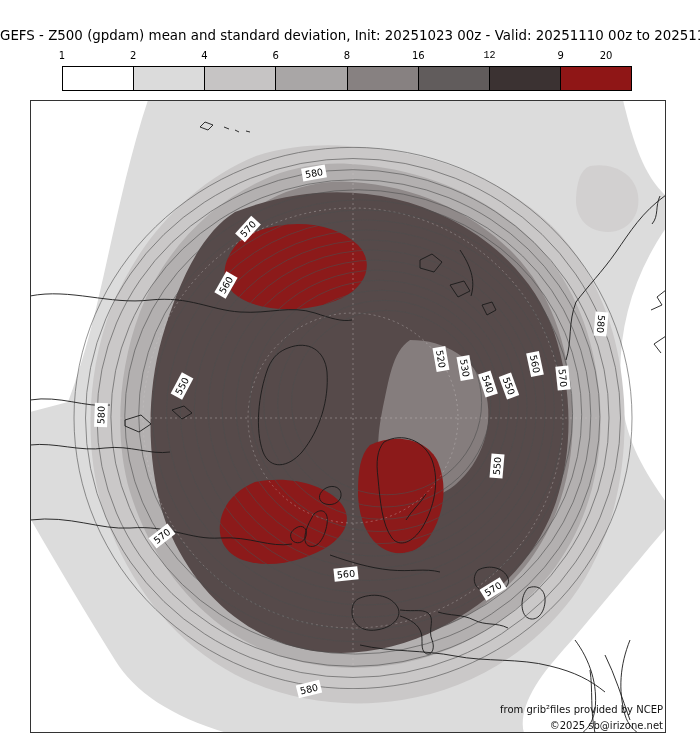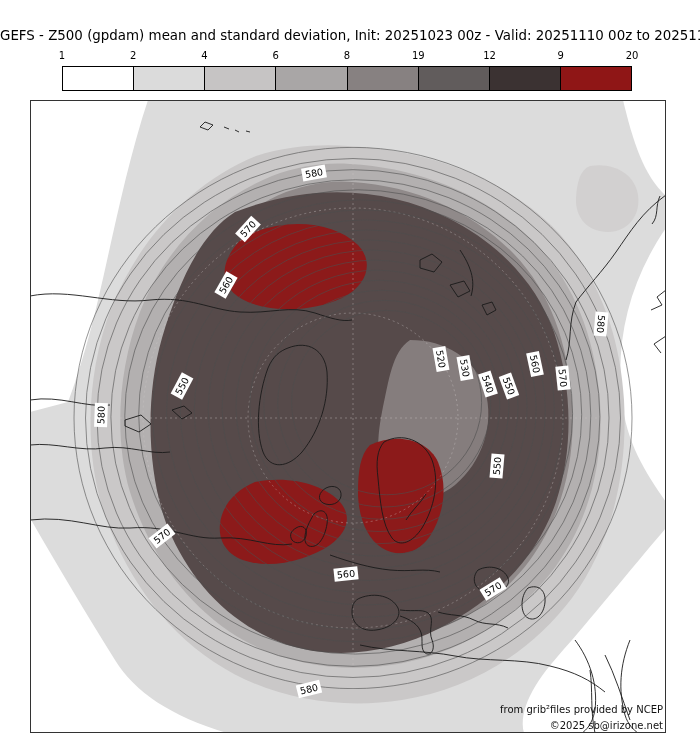--- a/index.html
+++ b/index.html
@@ -23,24 +23,24 @@
 <div class="page">
 
   <div class="title">GEFS - Z500 (gpdam) mean and standard deviation, Init: 20251023 00z - Valid: 20251110 00z to 20251117 00z</div>
 
   <div class="cb-ticks">
       <div class="cb-tick" style="left: 42px;">1</div>
       <div class="cb-tick" style="left: 113.25px;">2</div>
       <div class="cb-tick" style="left: 184.5px;">4</div>
       <div class="cb-tick" style="left: 255.75px;">6</div>
       <div class="cb-tick" style="left: 327px;">8</div>
-      <div class="cb-tick" style="left: 398.25px;">19</div>
-      <div class="cb-tick" style="left: 469.5px;">12</div>
+      <div class="cb-tick" style="left: 398.25px;">16</div>
+      <div class="cb-tick" style="left: 469.5px; font-family: Liberation Mono, monospace;">12</div>
       <div class="cb-tick" style="left: 540.75px;">9</div>
-      <div class="cb-tick" style="left: 612px; text-align: center;">20</div>
+      <div class="cb-tick" style="left: 586px; text-align: center;">20</div>
     </div>
   <div class="cb-bar">
       <div class="cb-cell" style="background: rgb(255, 255, 255);"></div>
       <div class="cb-cell" style="background: rgb(219, 219, 219);"></div>
       <div class="cb-cell" style="background: rgb(198, 196, 196);"></div>
       <div class="cb-cell" style="background: rgb(169, 166, 166);"></div>
       <div class="cb-cell" style="background: rgb(135, 129, 129);"></div>
       <div class="cb-cell" style="background: rgb(97, 92, 92);"></div>
       <div class="cb-cell" style="background: rgb(59, 50, 50);"></div>
       <div class="cb-cell" style="background: rgb(143, 22, 22);"></div>

